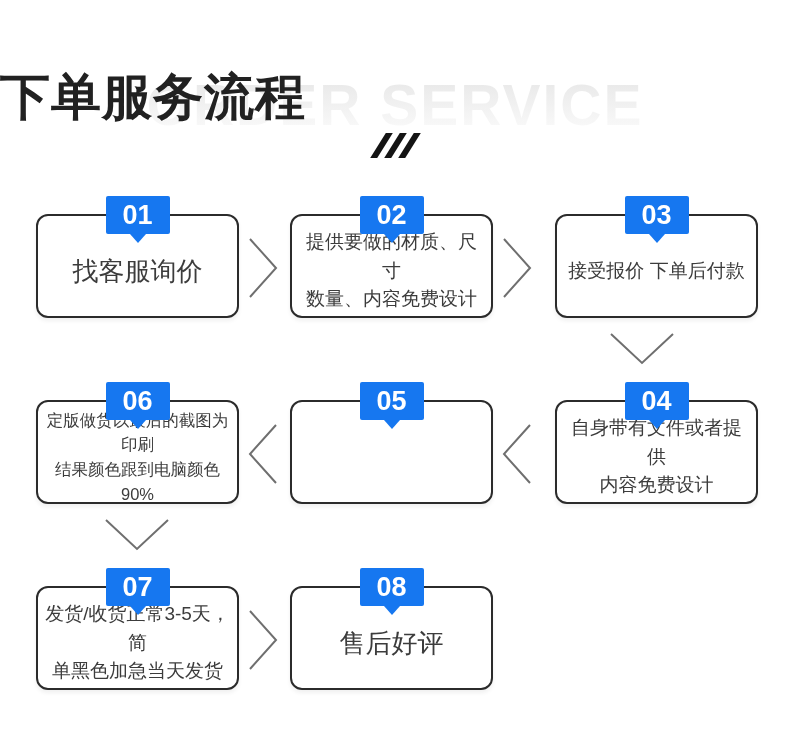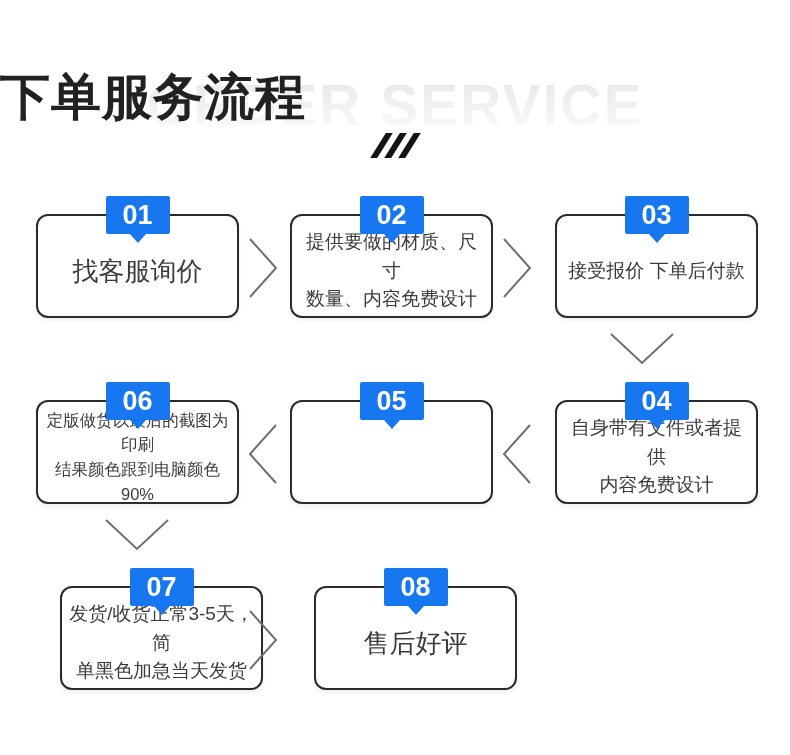--- a/index.html
+++ b/index.html
@@ -87,21 +87,21 @@
     color:#3c3c3c;
     font-size:26px;
     line-height:1.5;
     padding:10px 6px 0 6px;
   }
   .step--md .step-text { font-size:19px; }
   .step--sm .step-text { font-size:16.5px; }
 
   
   .c1 { left:36px; }  .c2 { left:290px; }  .c3 { left:555px; }
-  .r1 { top:214px; }  .r2 { top:400px; }   .r3 { top:586px;margin-left:24px; }
+  .r1 { top:214px; }  .r2 { top:400px; }   .r3 { top:586px; }
 
   
   .arrow { position:absolute; z-index:2; }
   .ar-1 { left:247px; top:236px; }
   .ar-2 { left:501px; top:236px; }
   .ad-1 { left:608px; top:331px; }
   .al-1 { left:501px; top:422px; }
   .al-2 { left:247px; top:422px; }
   .ad-2 { left:103px; top:517px; }
   .ar-3 { left:247px; top:608px; }

